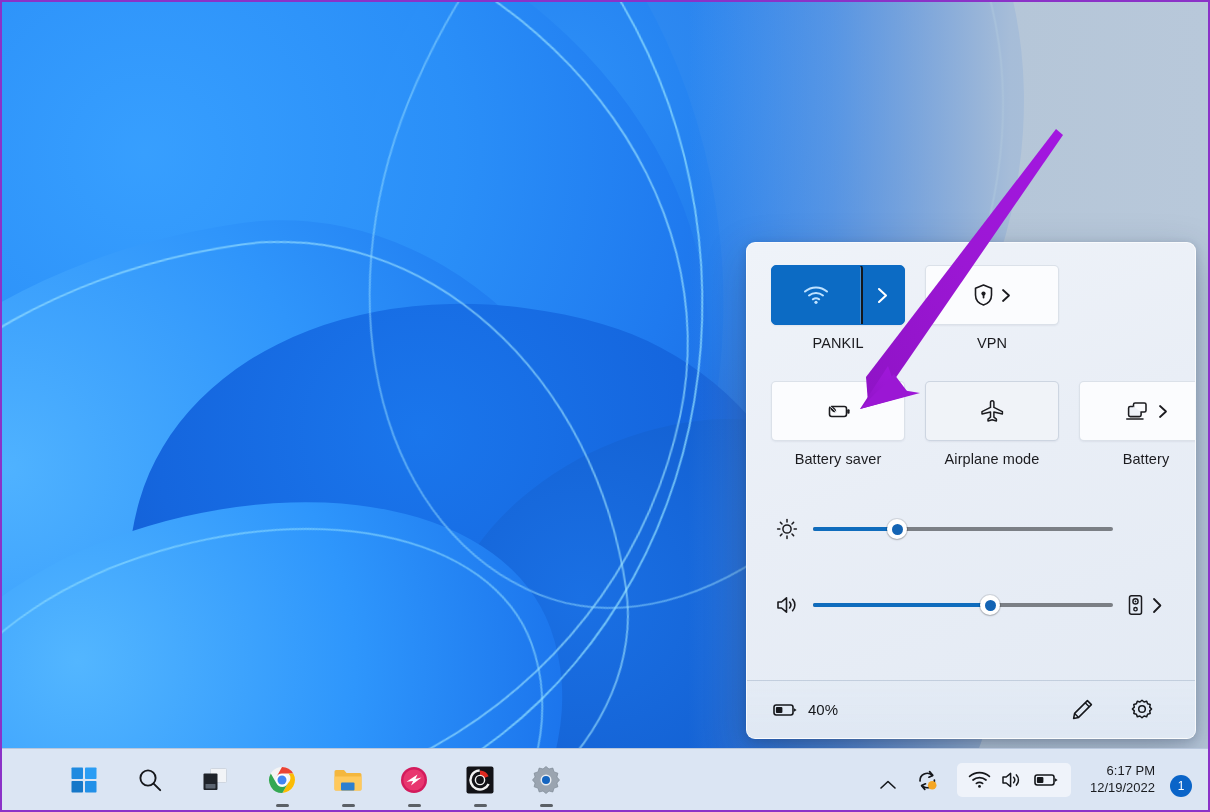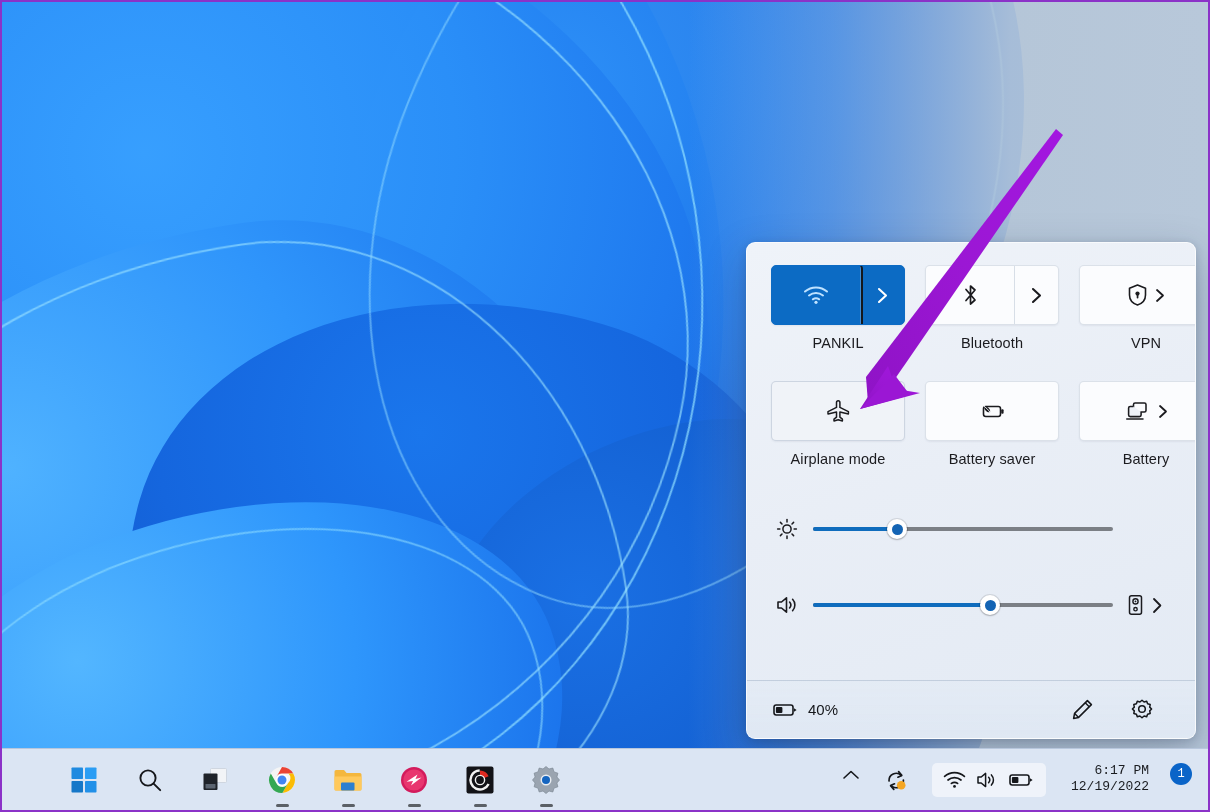--- a/index.html
+++ b/index.html
@@ -318,23 +318,22 @@
     bottom: -3px;
     width: 13px; height: 3px;
     border-radius: 2px;
     background: #5b6066;
   }
 
   #tray {
     position: absolute;
     right: 10px;
     display: flex;
-    align-items: flex-start;
-    gap: 9px;
-    font-family: Liberation Mono, monospace;
+    align-items: flex-end;
+    gap: 3px;
   }
   .tray-item {
     display: flex; align-items: center; justify-content: center;
     padding: 6px 8px;
     border-radius: 4px;
   }
   #tray-status-group {
     display: flex; align-items: center;
     gap: 10px;
     background: rgba(255,255,255,0.55);
@@ -407,39 +406,20 @@
                 <svg width="11" height="17" viewBox="0 0 11 17">
                   <path d="M2 2 L9 8.5 L2 15" fill="none" stroke="#ffffff" stroke-width="2.1" stroke-linecap="round" stroke-linejoin="round"></path>
                 </svg>
               </span>
             </div>
             <div class="focus-ring"></div>
           </div>
           <div class="tile-label">PANKIL</div>
         </div>
 
-        <div class="tile-cell">
-          <div class="tile">
-            <div class="tile-main">
-              <span>
-                <svg width="17" height="24" viewBox="0 0 17 24">
-                  <path d="M4 6.5 L13 17 L8.5 21 L8.5 3 L13 7 L4 17.5" fill="none" stroke="#1b1b1f" stroke-width="1.7" stroke-linecap="round" stroke-linejoin="round"></path>
-                </svg>
-              </span>
-            </div>
-            <div class="tile-chev">
-              <span>
-                <svg width="11" height="17" viewBox="0 0 11 17">
-                  <path d="M2 2 L9 8.5 L2 15" fill="none" stroke="#1b1b1f" stroke-width="2.1" stroke-linecap="round" stroke-linejoin="round"></path>
-                </svg>
-              </span>
-            </div>
-          </div>
-          <div class="tile-label">Bluetooth</div>
-        </div>
 
         <div class="tile-cell">
           <div class="tile single">
             <div class="tile-main">
               <span>
                 <svg width="21" height="24" viewBox="0 0 21 24">
                   <path d="M10.5 2 L18.5 5.2 V12 C18.5 17 14.8 20.6 10.5 22 C6.2 20.6 2.5 17 2.5 12 V5.2 Z" fill="none" stroke="#1b1b1f" stroke-width="1.6" stroke-linejoin="round"></path>
                   <circle cx="10.5" cy="10.5" r="2.1" fill="#1b1b1f"></circle>
                   <rect x="9.7" y="11.4" width="1.7" height="4.2" rx="0.8" fill="#1b1b1f"></rect>
                 </svg>
@@ -453,46 +433,46 @@
           </div>
           <div class="tile-label">VPN</div>
         </div>
       </div>
 
       <div class="row-gap"></div>
 
       <div class="tile-grid">
 
         <div class="tile-cell">
-          <div class="tile hovered">
-            <div class="tile-main">
-              <span>
-                <svg width="26" height="24" viewBox="0 0 26 24">
-                  <path d="M11.5 3.5 C11.5 2.4 12.3 1.7 13.2 1.7 C14.1 1.7 14.9 2.4 14.9 3.5 L14.9 8.4 L23.4 12.6 L23.4 14.9 L14.9 12.9 L14.9 18.2 L17.4 20.1 L17.4 21.9 L13.2 20.8 L9 21.9 L9 20.1 L11.5 18.2 L11.5 12.9 L3 14.9 L3 12.6 L11.5 8.4 Z" fill="none" stroke="#1b1b1f" stroke-width="1.5" stroke-linejoin="round"></path>
-                </svg>
-              </span>
-            </div>
-          </div>
-          <div class="tile-label">Airplane mode</div>
-        </div>
-
-        <div class="tile-cell">
           <div class="tile">
             <div class="tile-main">
               <span>
                 <svg width="30" height="20" viewBox="0 0 30 20">
                   <rect x="6.5" y="5.5" width="17" height="10" rx="2.2" fill="none" stroke="#1b1b1f" stroke-width="1.6"></rect>
                   <rect x="24.2" y="8.3" width="2.4" height="4.4" rx="1" fill="#1b1b1f"></rect>
                   <path d="M13.2 10.5 C13.2 7.4 10.4 5.3 7.2 5.4 C7.0 8.6 9.4 11.2 12.4 11.3 Z" fill="#1b1b1f"></path>
                   <path d="M7.3 5.5 C9.6 7.2 11.6 9.0 12.9 11.2" fill="none" stroke="#eef2f8" stroke-width="1" stroke-linecap="round"></path>
                 </svg>
               </span>
             </div>
           </div>
           <div class="tile-label">Battery saver</div>
+        </div>
+
+        <div class="tile-cell">
+          <div class="tile hovered">
+            <div class="tile-main">
+              <span>
+                <svg width="26" height="24" viewBox="0 0 26 24">
+                  <path d="M11.5 3.5 C11.5 2.4 12.3 1.7 13.2 1.7 C14.1 1.7 14.9 2.4 14.9 3.5 L14.9 8.4 L23.4 12.6 L23.4 14.9 L14.9 12.9 L14.9 18.2 L17.4 20.1 L17.4 21.9 L13.2 20.8 L9 21.9 L9 20.1 L11.5 18.2 L11.5 12.9 L3 14.9 L3 12.6 L11.5 8.4 Z" fill="none" stroke="#1b1b1f" stroke-width="1.5" stroke-linejoin="round"></path>
+                </svg>
+              </span>
+            </div>
+          </div>
+          <div class="tile-label">Airplane mode</div>
         </div>
 
         <div class="tile-cell">
           <div class="tile single">
             <div class="tile-main">
               <span>
                 <svg width="26" height="22" viewBox="0 0 26 22">
                   <rect x="8.5" y="3" width="12.5" height="9" rx="1.6" fill="none" stroke="#1b1b1f" stroke-width="1.55"></rect>
                   <path d="M8.5 6.5 H5.2 C4.3 6.5 3.6 7.2 3.6 8.1 V15 C3.6 15.9 4.3 16.6 5.2 16.6 H14.5 C15.4 16.6 16.1 15.9 16.1 15 V12" fill="#eef2f8" stroke="#1b1b1f" stroke-width="1.55" stroke-linejoin="round"></path>
                   <path d="M1.8 19 H18" stroke="#1b1b1f" stroke-width="1.55" stroke-linecap="round"></path>

